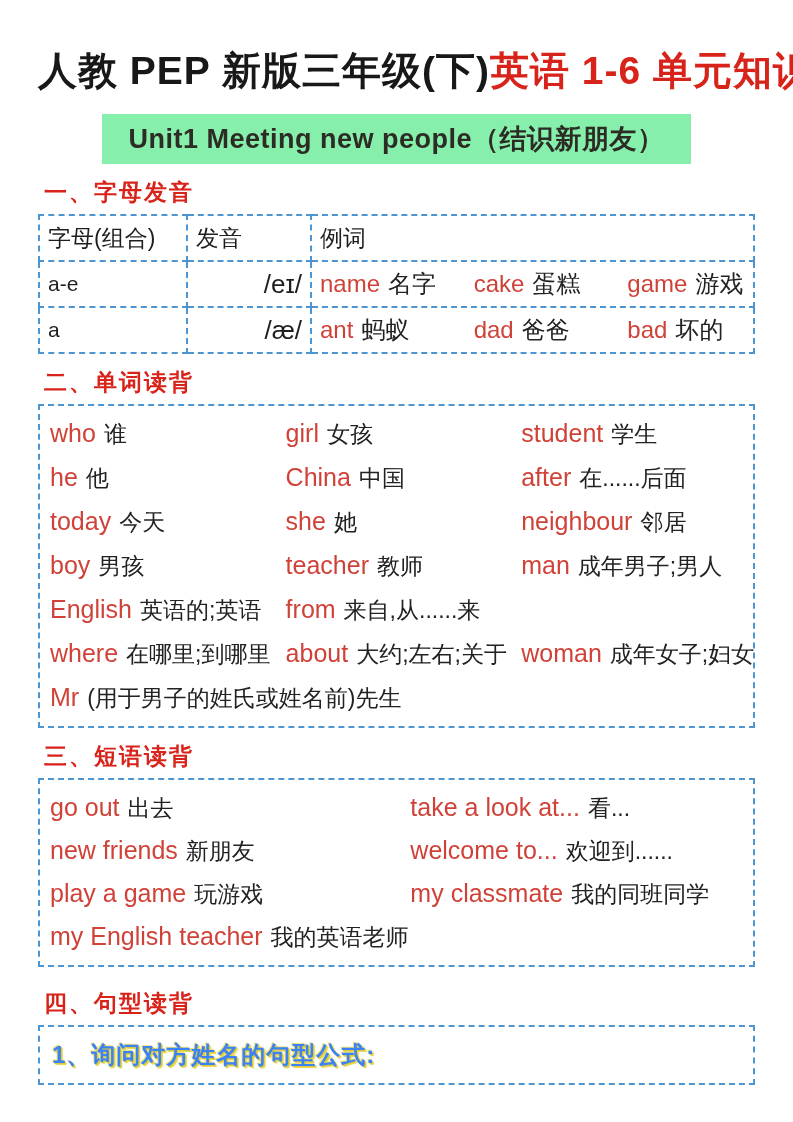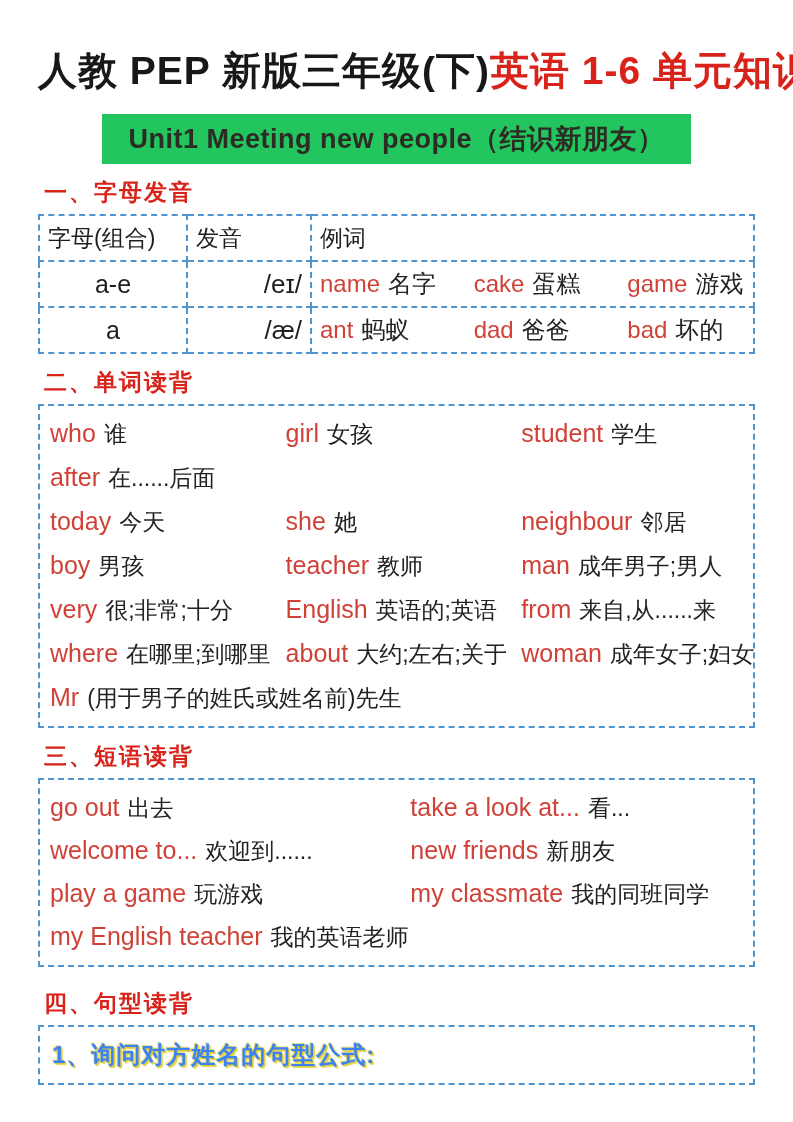--- a/index.html
+++ b/index.html
@@ -14,21 +14,21 @@
   .title{
     text-align:center;font-size:39px;font-weight:bold;
     letter-spacing:1px;white-space:nowrap;margin:0 0 16px 0;
   }
   .title .t-black{color:#181818;}
   .title .t-red{color:#d8231a;}
 
   
   .subtitle-wrap{text-align:center;margin:0 0 14px 0;}
   .subtitle{
-    display:inline-block;background:#22c55e;color:#2c2c24;
+    display:inline-block;background:#86efac;color:#2c2c24;
     font-size:27px;font-weight:bold;letter-spacing:0.5px;
     padding:9px 26px;line-height:32px;
   }
 
   
   .sec-heading{
     color:#d8231a;font-size:23px;font-weight:bold;
     letter-spacing:2px;margin:0 0 8px 6px;line-height:28px;
   }
   .sec{margin-bottom:14px;}
@@ -38,21 +38,21 @@
     width:100%;border-collapse:collapse;table-layout:fixed;
     font-size:24px;
   }
   table.phonics th, table.phonics td{
     border:2px dashed #4d95d1;padding:0 8px;height:44px;
     font-weight:normal;vertical-align:middle;
   }
   table.phonics th{text-align:left;font-size:23px;color:#1e1e1e;}
   .col-letter{width:130px;}
   .col-sound{width:106px;}
-  td.c-letter{text-align:center;font-size:25px;}
+  td.c-letter{text-align:left;font-size:21px;}
   td.c-sound{text-align:right;font-size:26px;}
   td.c-ex .ex-grid{display:grid;grid-template-columns:1fr 1fr 1fr;gap:36px;}
   .pair .en{color:#d04238;}
   .pair .zh{color:#222;margin-left:8px;}
   .pair{white-space:nowrap;}
 
   
   .dash-box{
     border:2px dashed #4d95d1;padding:6px 10px;box-sizing:border-box;
   }
@@ -119,34 +119,35 @@
 
   <div class="sec">
     <div class="sec-heading">二、单词读背</div>
     <div class="dash-box">
       <div class="wrow">
         <span class="pair"><span class="en">who</span><span class="zh">谁</span></span>
         <span class="pair"><span class="en">girl</span><span class="zh">女孩</span></span>
         <span class="pair"><span class="en">student</span><span class="zh">学生</span></span>
       </div>
       <div class="wrow">
+        <span class="pair"><span class="en">he</span><span class="zh">他</span></span>
+        <span class="pair"><span class="en">China</span><span class="zh">中国</span></span>
         <span class="pair"><span class="en">after</span><span class="zh">在......后面</span></span>
       </div>
       <div class="wrow">
         <span class="pair"><span class="en">today</span><span class="zh">今天</span></span>
         <span class="pair"><span class="en">she</span><span class="zh">她</span></span>
         <span class="pair"><span class="en">neighbour</span><span class="zh">邻居</span></span>
       </div>
       <div class="wrow">
         <span class="pair"><span class="en">boy</span><span class="zh">男孩</span></span>
         <span class="pair"><span class="en">teacher</span><span class="zh">教师</span></span>
         <span class="pair"><span class="en">man</span><span class="zh">成年男子;男人</span></span>
       </div>
       <div class="wrow">
-        <span class="pair"><span class="en">very</span><span class="zh">很;非常;十分</span></span>
         <span class="pair"><span class="en">English</span><span class="zh">英语的;英语</span></span>
         <span class="pair"><span class="en">from</span><span class="zh">来自,从......来</span></span>
       </div>
       <div class="wrow">
         <span class="pair"><span class="en">where</span><span class="zh">在哪里;到哪里</span></span>
         <span class="pair"><span class="en">about</span><span class="zh">大约;左右;关于</span></span>
         <span class="pair"><span class="en">woman</span><span class="zh">成年女子;妇女</span></span>
       </div>
       <div class="frow">
         <span class="pair"><span class="en">Mr</span><span class="zh">(用于男子的姓氏或姓名前)先生</span></span>
@@ -155,22 +156,22 @@
   </div>
 
   <div class="sec">
     <div class="sec-heading">三、短语读背</div>
     <div class="dash-box">
       <div class="prow">
         <span class="pair"><span class="en">go out</span><span class="zh">出去</span></span>
         <span class="pair"><span class="en">take a look at...</span><span class="zh">看...</span></span>
       </div>
       <div class="prow">
+        <span class="pair"><span class="en">new friends</span><span class="zh">新朋友</span></span>
         <span class="pair"><span class="en">welcome to...</span><span class="zh">欢迎到......</span></span>
-        <span class="pair"><span class="en">new friends</span><span class="zh">新朋友</span></span>
       </div>
       <div class="prow">
         <span class="pair"><span class="en">play a game</span><span class="zh">玩游戏</span></span>
         <span class="pair"><span class="en">my classmate</span><span class="zh">我的同班同学</span></span>
       </div>
       <div class="frow">
         <span class="pair"><span class="en">my English teacher</span><span class="zh">我的英语老师</span></span>
       </div>
     </div>
   </div>

